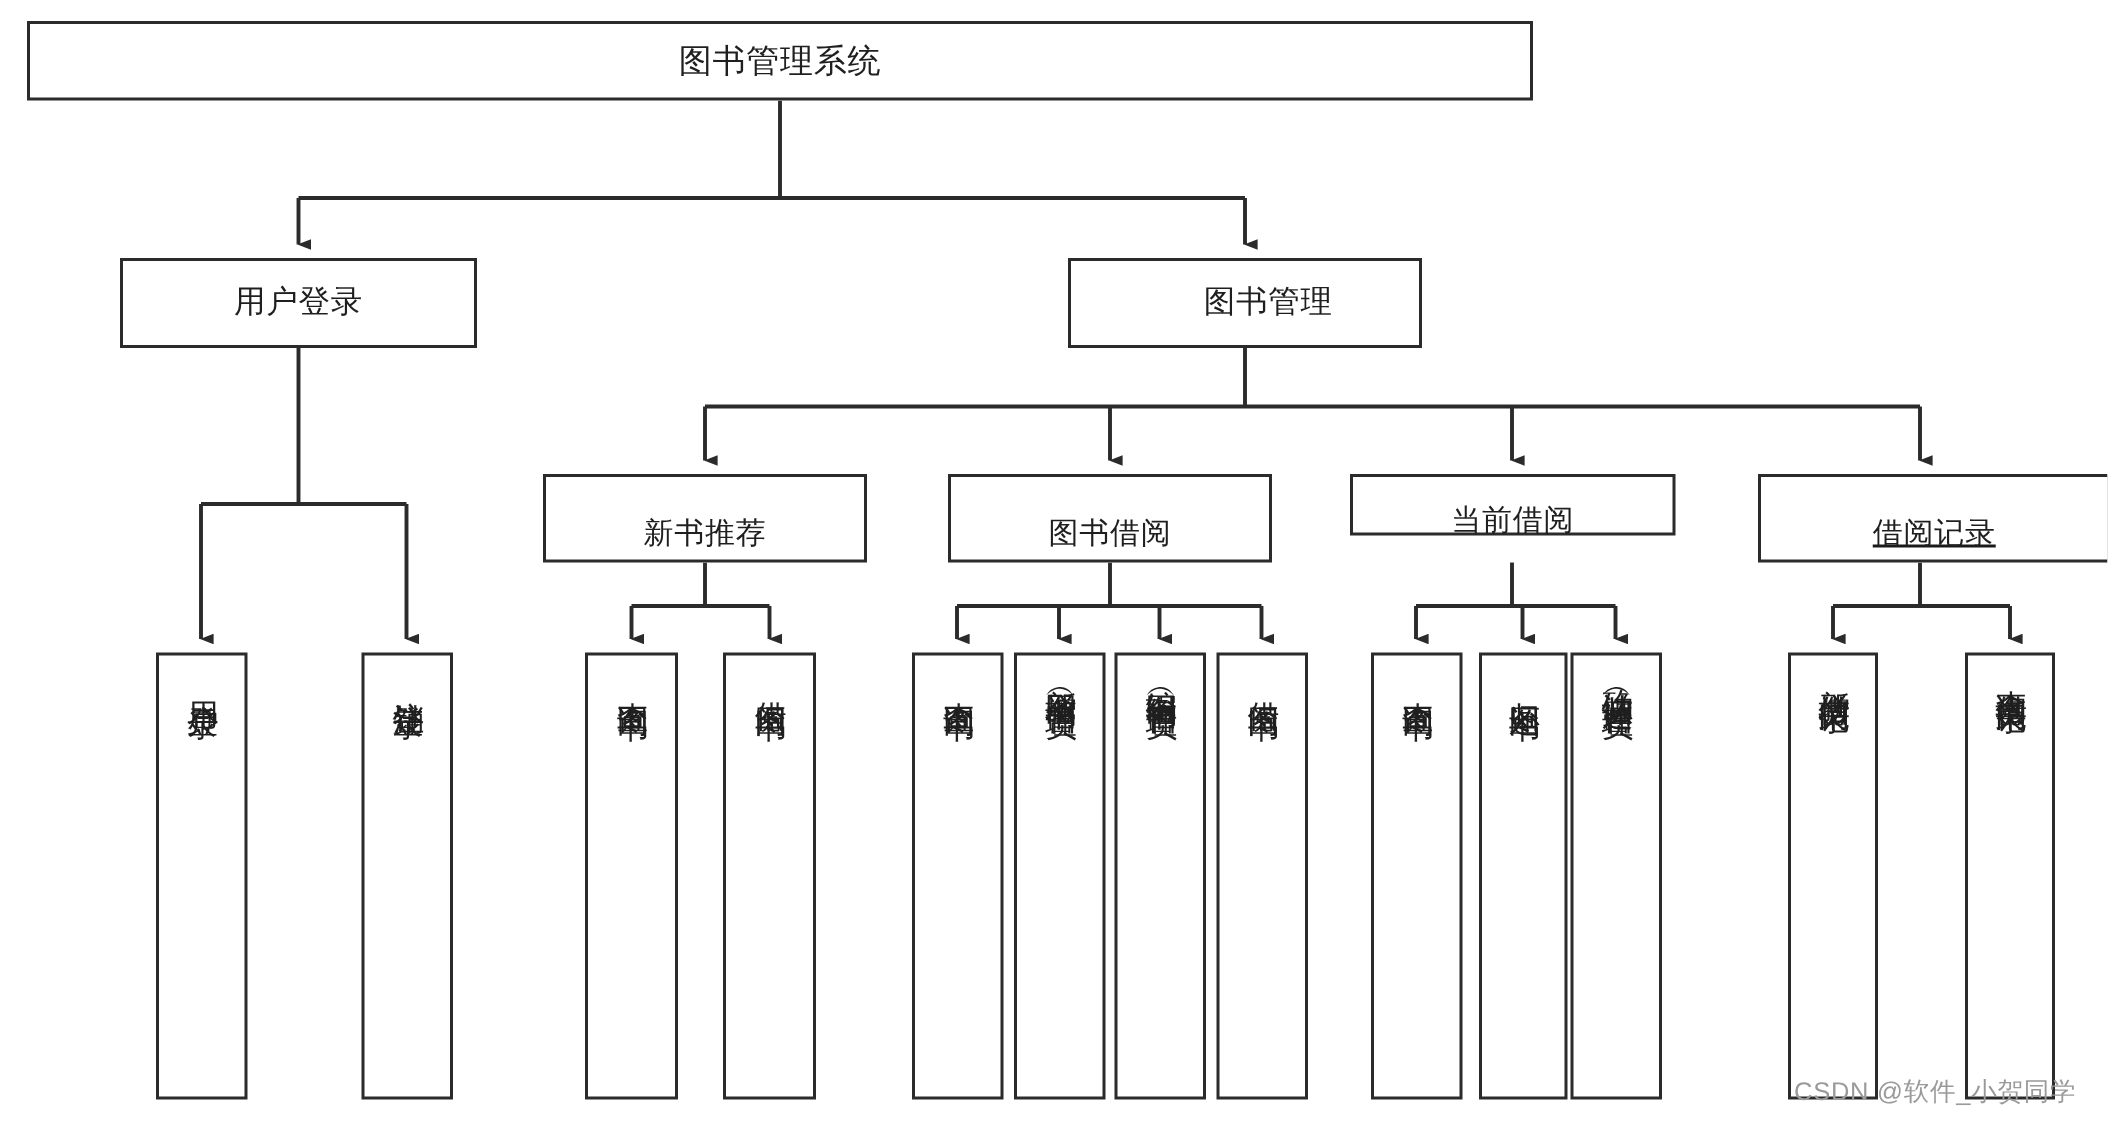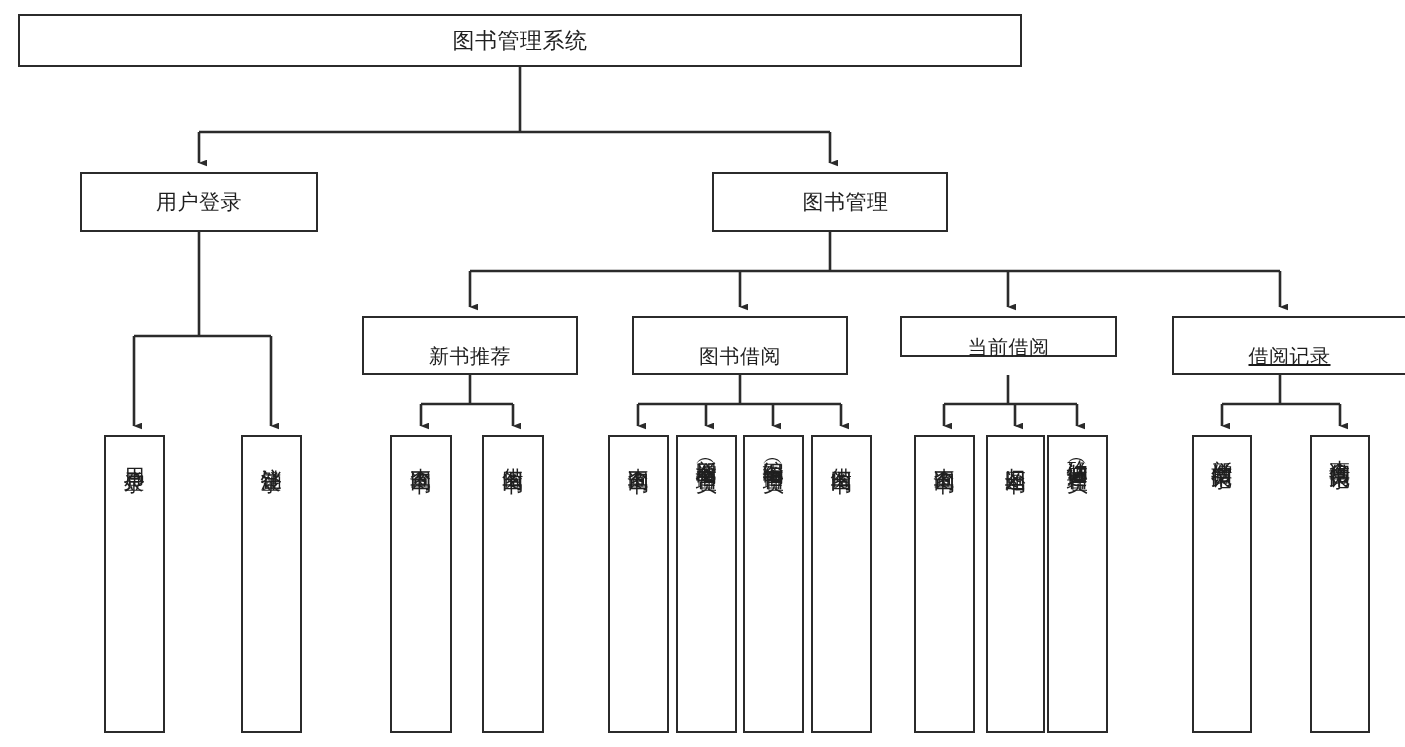--- a/index.html
+++ b/index.html
@@ -180,14 +180,15 @@
   <div class="node leaf tall-text" style="left:1047px; top:435px; width:61px; height:298px;">
     <span class="node-label">确认归还（管理员）</span>
   </div>
   <div class="node leaf tall-text" style="left:1192px; top:435px; width:60px; height:298px;">
     <span class="node-label">新增借阅记录</span>
   </div>
   <div class="node leaf tall-text" style="left:1310px; top:435px; width:60px; height:298px;">
     <span class="node-label">查询借阅记录</span>
   </div>
 
+  <div class="watermark" style="left:1196px; top:716px;">CSDN @软件_小贺同学</div>
 
 </div>
 
 </body></html>

